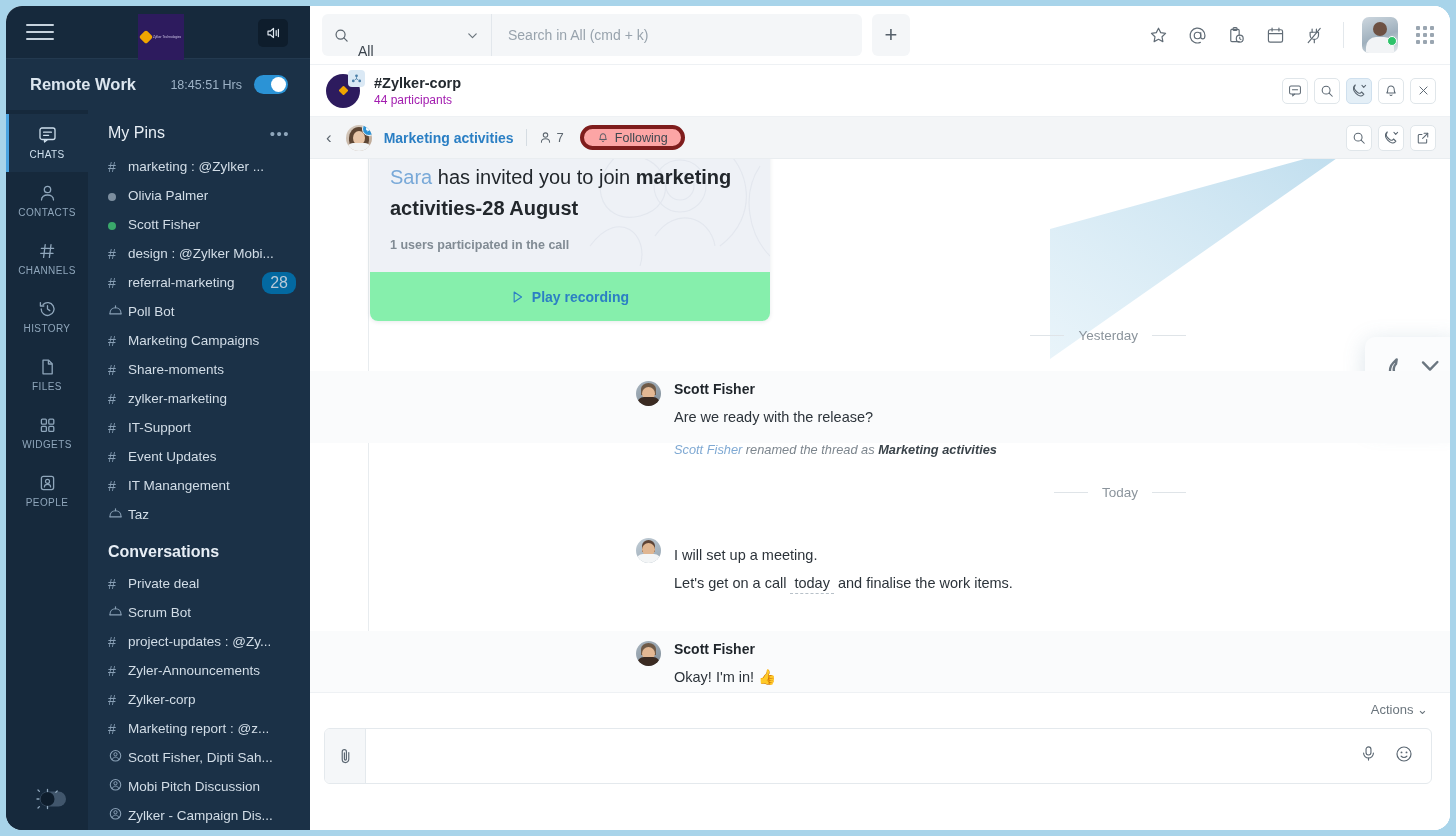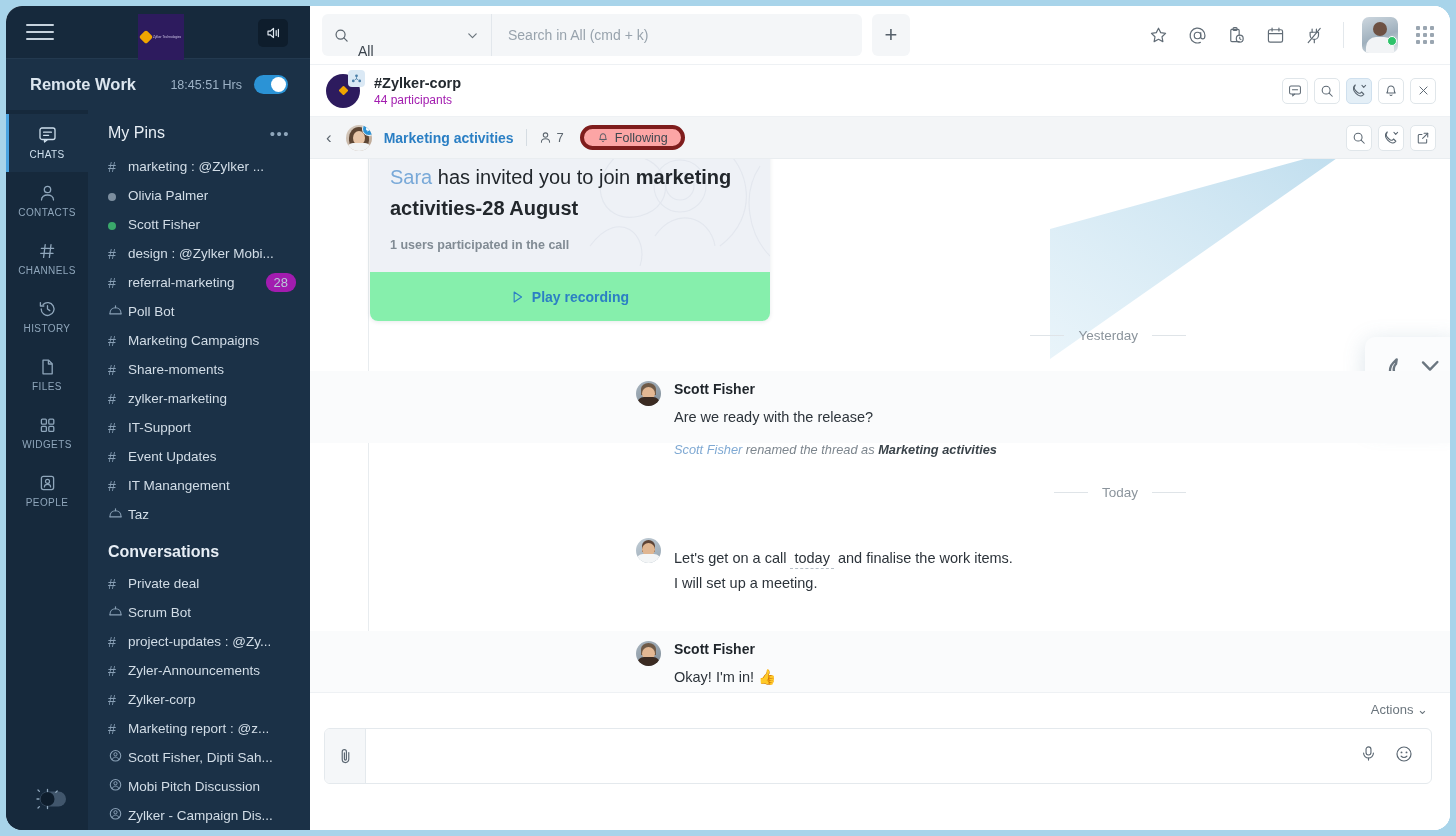--- a/index.html
+++ b/index.html
@@ -94,21 +94,21 @@
   .ch-row {
     display: flex; align-items: center; height: 29px; padding: 0 14px 0 20px; cursor: pointer;
   }
   .ch-row .ic {
     width: 20px; font-size: 14px; color: #89a0b6; flex: 0 0 20px; text-align: left;
   }
   .ch-row .nm {
     color: #d2dde7; font-size: 13.5px; flex: 1; white-space: nowrap; overflow: hidden;
   }
   .badge-pill {
-    background: #a21caf; color: #b9c9d8; font-size: 13px;
+    background: #0369a1; color: #b9c9d8; font-size: 16px;
     border-radius: 9px; padding: 2px 8px;
   }
   .dot { width: 8px; height: 8px; border-radius: 50%; display: inline-block; }
   .dot.grey { background: #7c8e9f; }
   .dot.green { background: #3aa86b; }
   .theme-toggle {
     position: absolute; left: 22px; bottom: 20px; width: 40px; height: 22px; cursor: pointer;
   }
 
   
@@ -788,22 +788,22 @@
         <div class="tx">Today</div>
         <div class="ln"></div>
       </div>
 
       <div class="msg" style="top:369px; height:100px;">
         <div class="ava ava-you">
               <div class="h"></div>
               <div class="f"></div>
               <div class="s"></div>
             </div>
+        <div class="text second">I will set up a meeting.</div>
         <div class="text"><span>Let's get on a call </span><span class="mention-today">today</span><span> and finalise the work items.</span></div>
-        <div class="text second">I will set up a meeting.</div>
       </div>
 
       <div class="msg shaded" style="top:472px; height:72px;">
         <div class="ava ava-scott">
               <div class="h"></div>
               <div class="f"></div>
               <div class="s"></div>
             </div>
         <div class="sender">Scott Fisher</div>
         <div class="text">Okay! I'm in! 👍</div>

